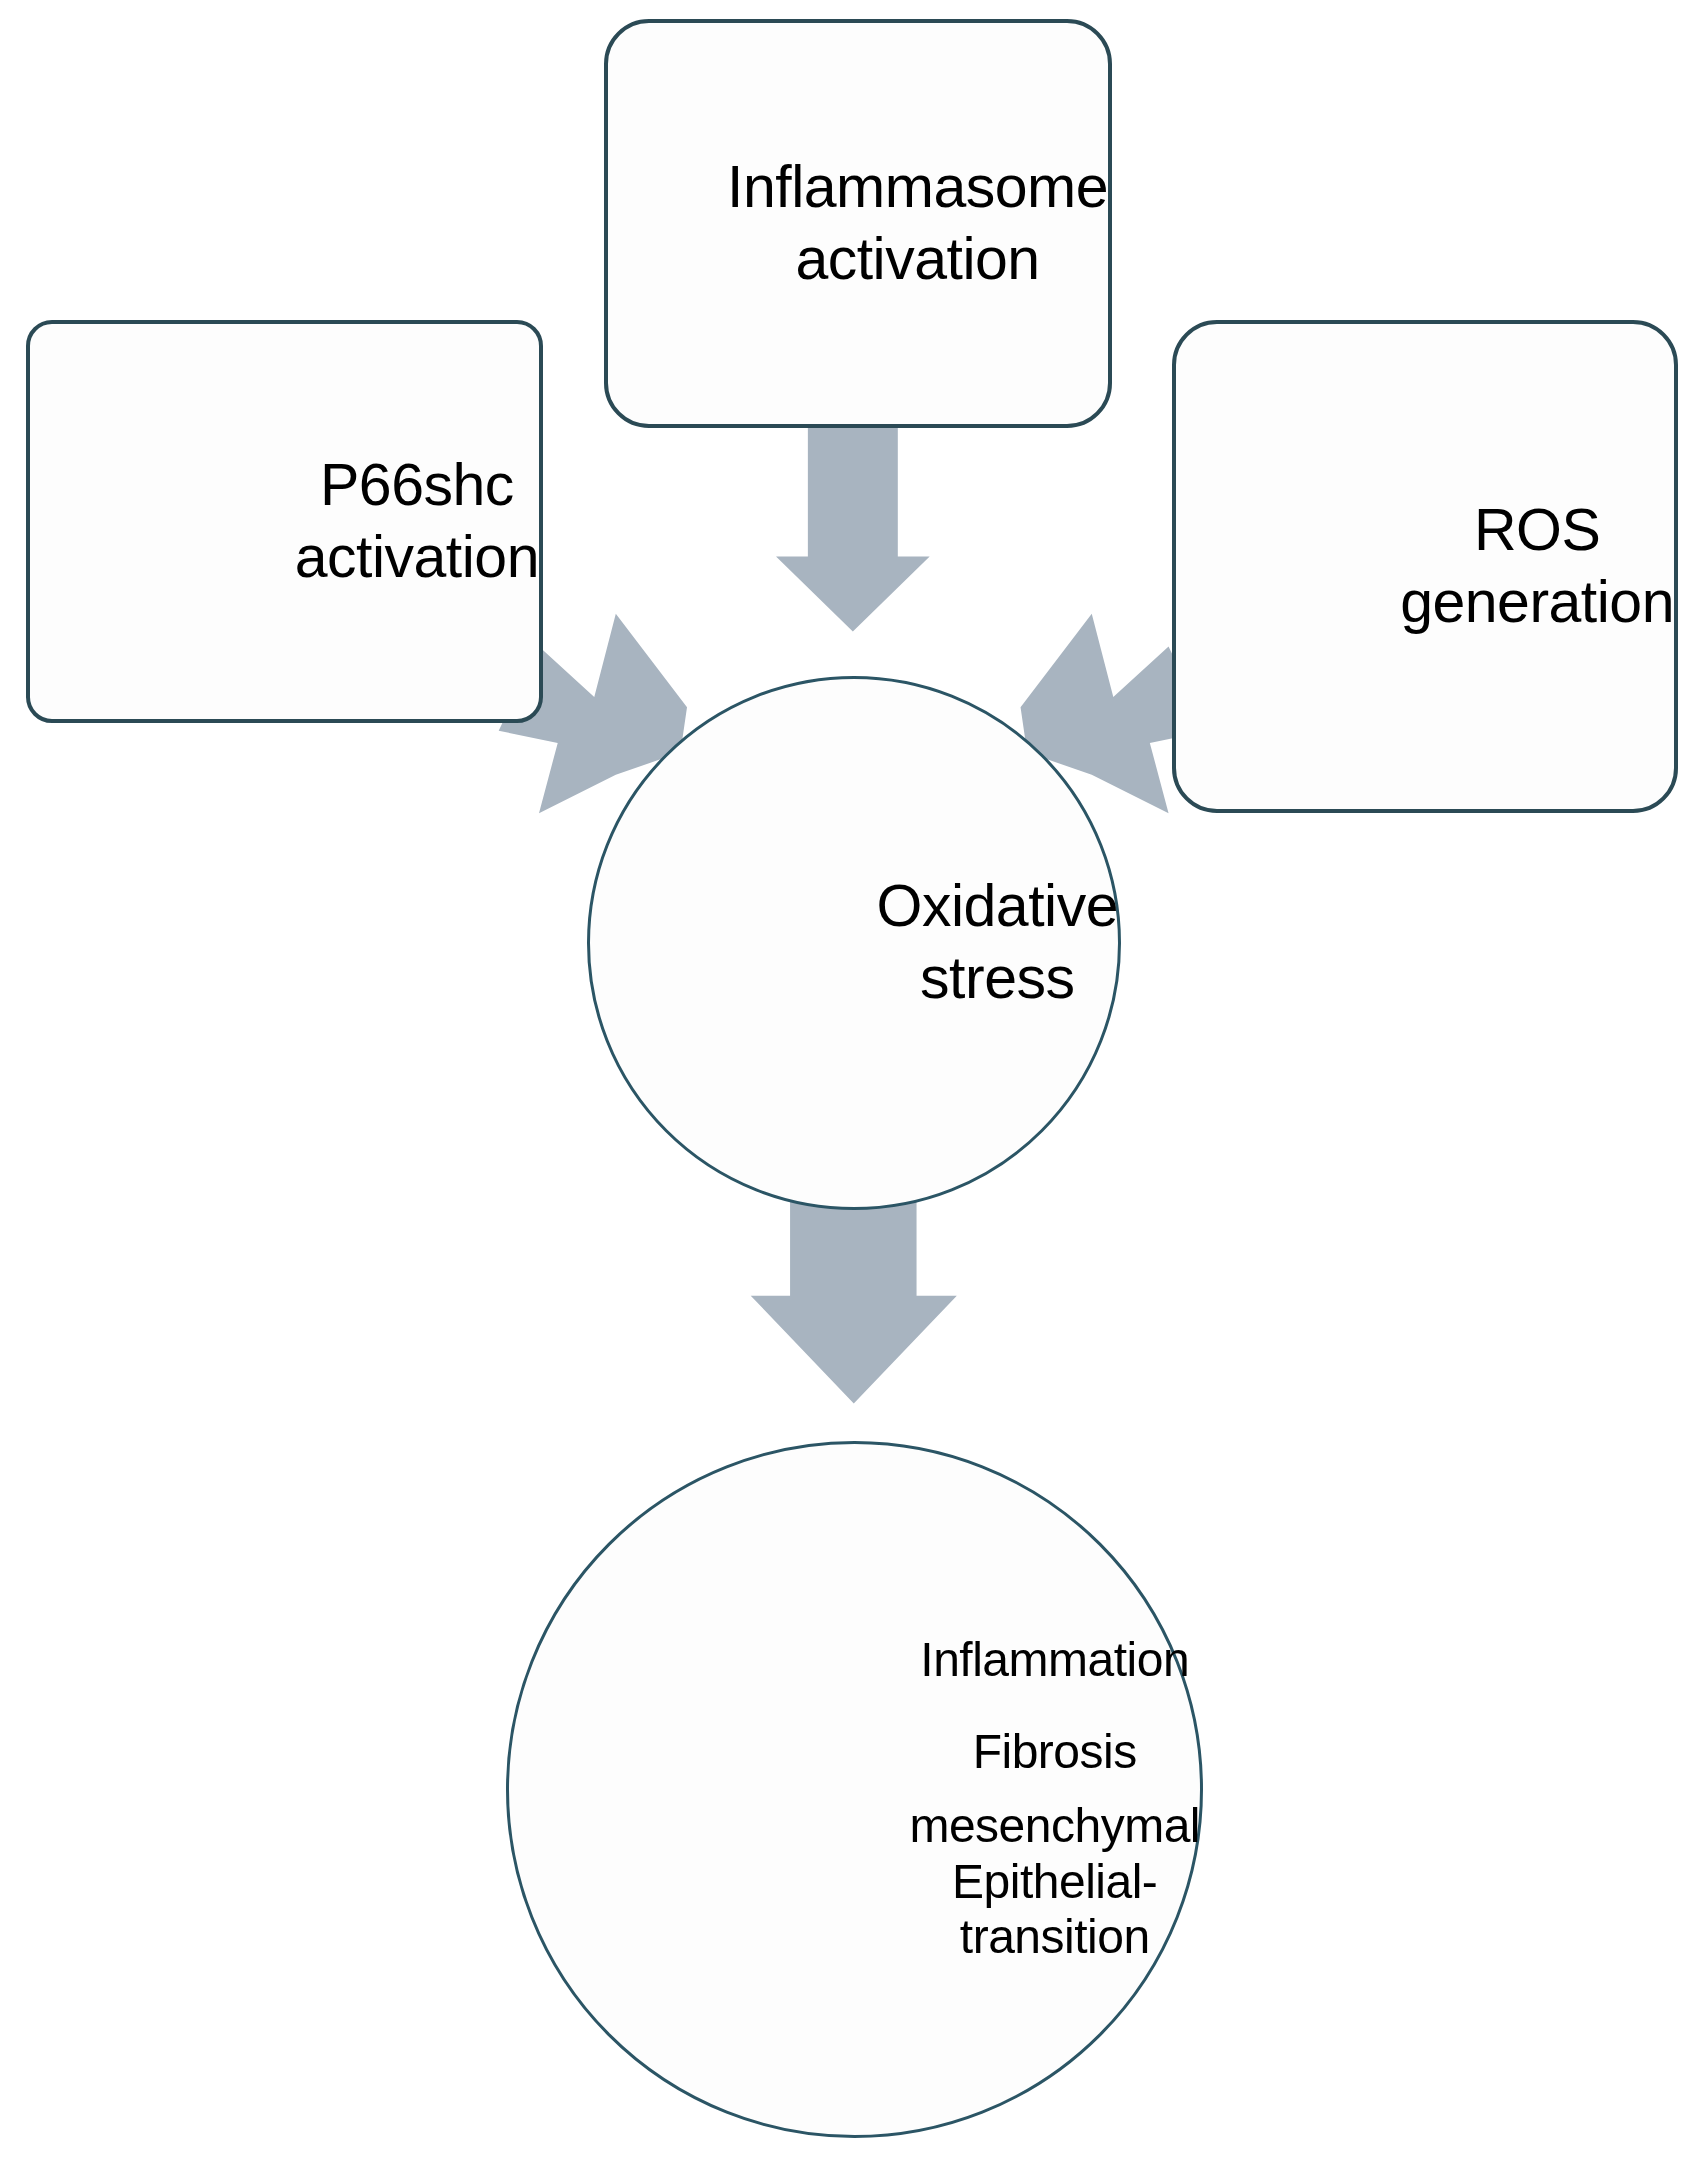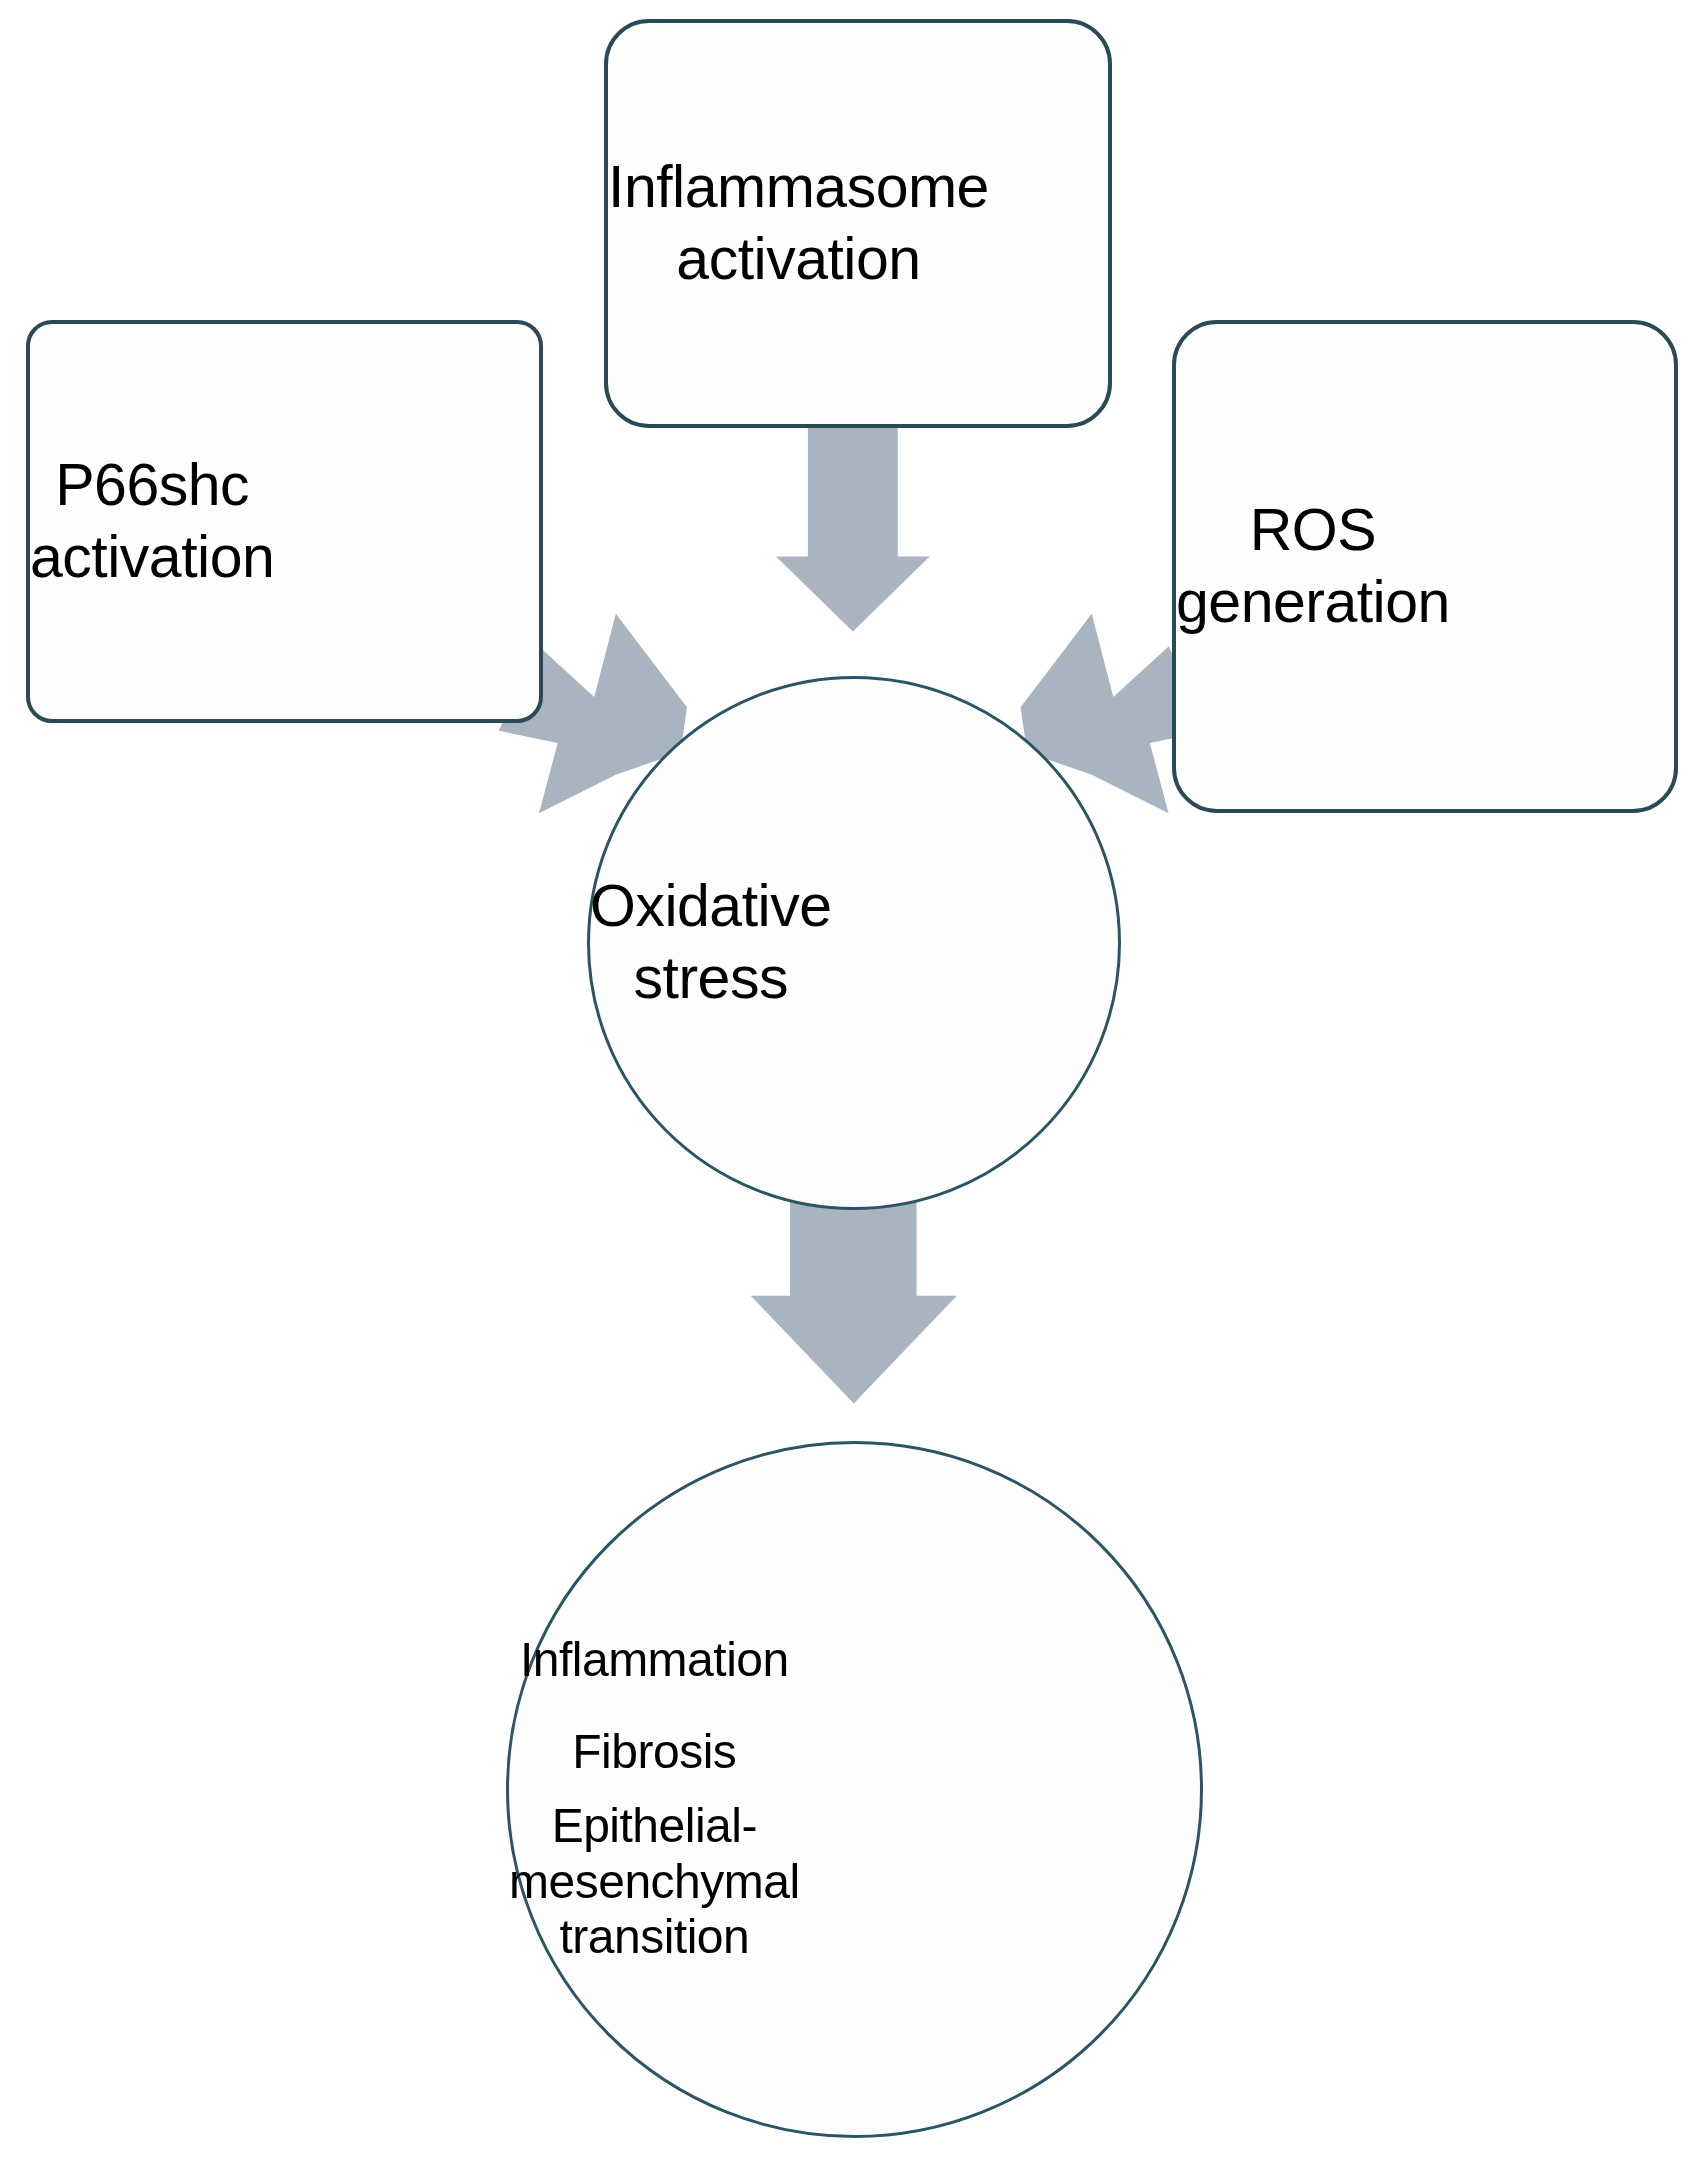--- a/index.html
+++ b/index.html
@@ -13,21 +13,21 @@
     height: 2167px;
     background: #ffffff;
     overflow: hidden;
     font-family: "Liberation Sans", sans-serif;
   }
   .node {
     position: absolute;
     box-sizing: border-box;
     display: flex;
     align-items: center;
-    justify-content: flex-start;
+    justify-content: flex-end;
     text-align: center;
     color: #000000;
     background: #fdfdfd;
   }
   .rbox {
     border: 4.7px solid #2b4a55;
     border-radius: 45px;
     font-size: 59px;
     line-height: 1.22;
     letter-spacing: -0.5px;
@@ -103,20 +103,20 @@
     <span>
       <span class="txt">Oxidative</span>
       <span class="txt">stress</span>
     </span>
   </div>
 
   <div class="node circ big" id="circle-outcomes">
     <span>
       <span class="txt">Inflammation</span>
       <span class="txt">Fibrosis</span>
+      <span class="txt" style="line-height:1.16">mesenchymal</span>
       <span class="txt" style="line-height:1.16">Epithelial-</span>
-      <span class="txt" style="line-height:1.16">mesenchymal</span>
       <span class="txt" style="line-height:1.16">transition</span>
     </span>
   </div>
 
 </div>
 
 
 </body></html>

